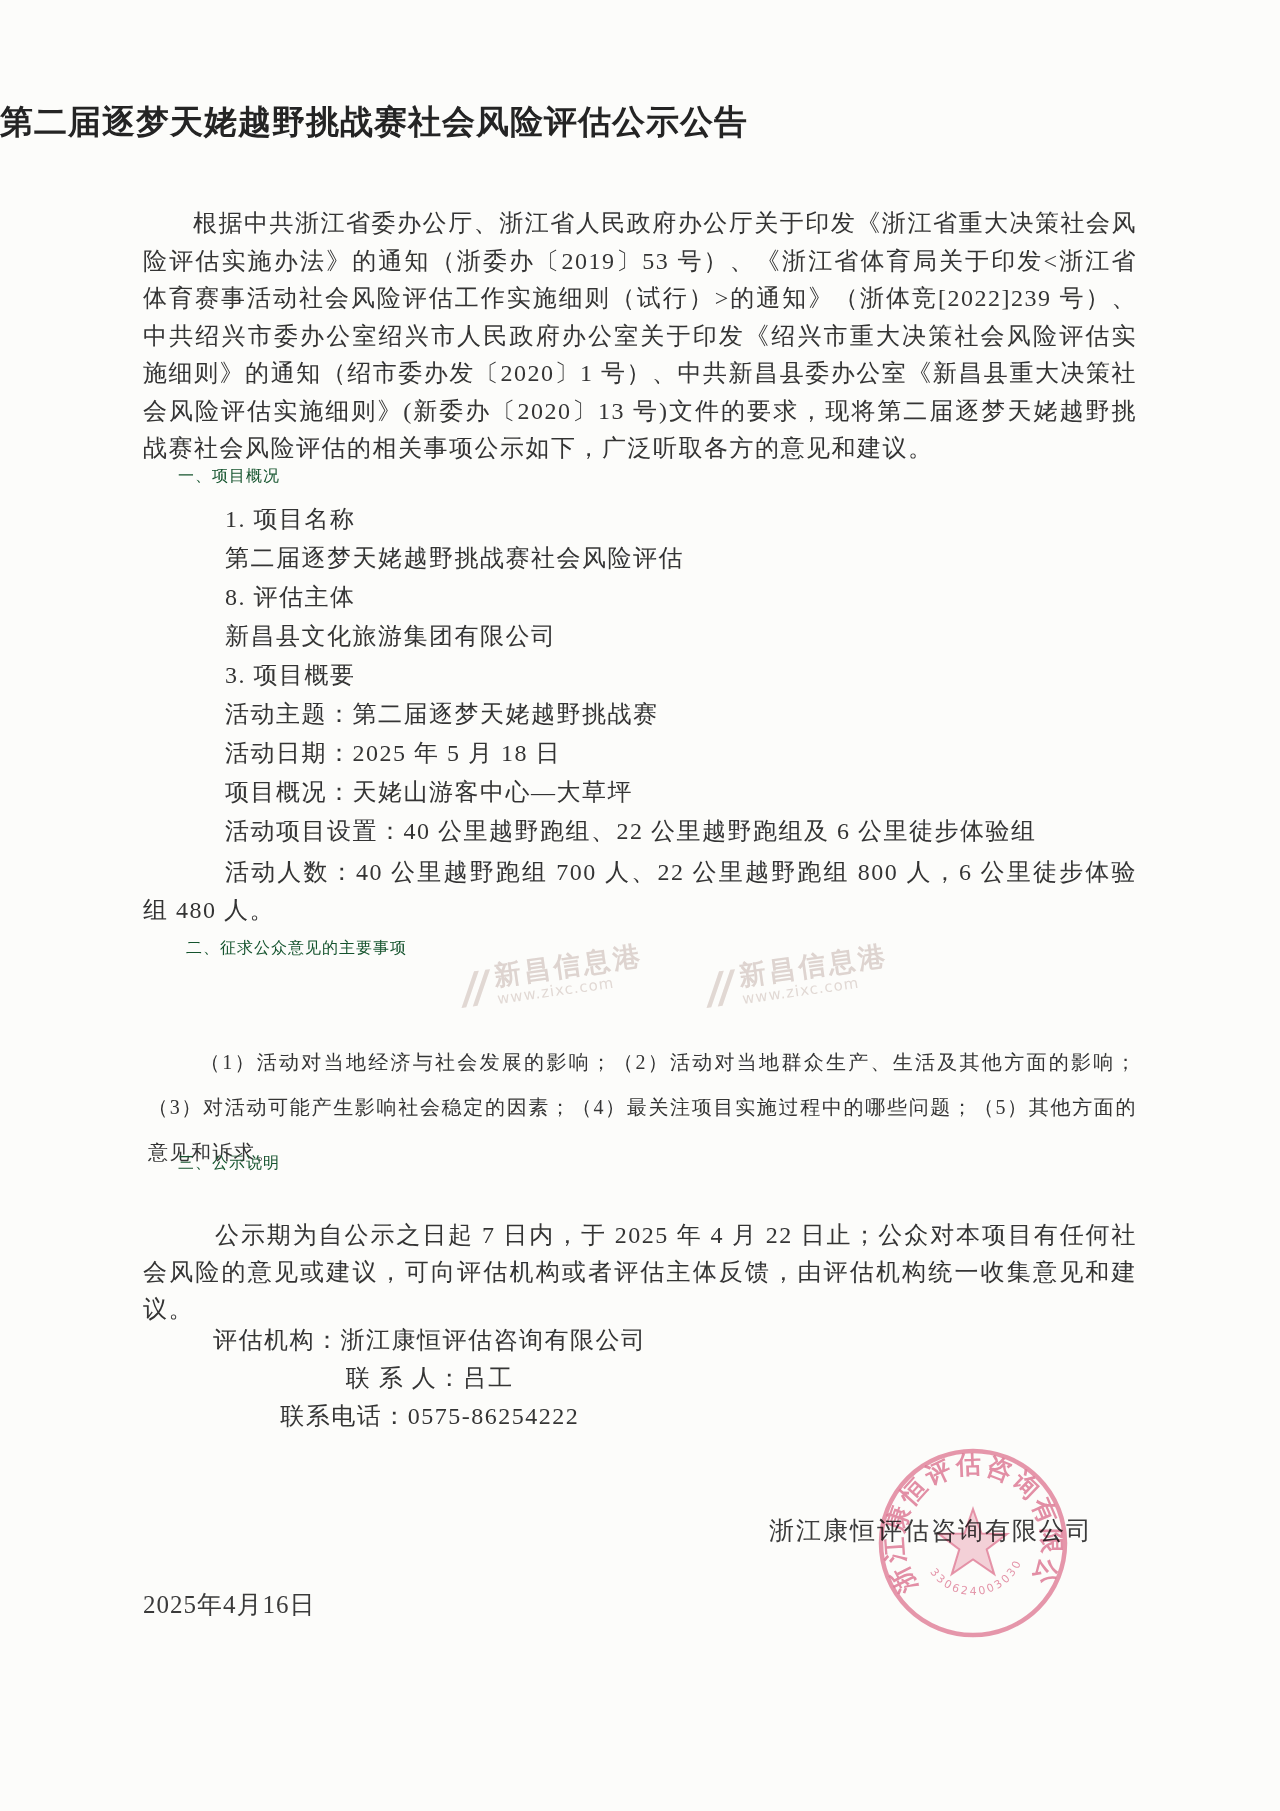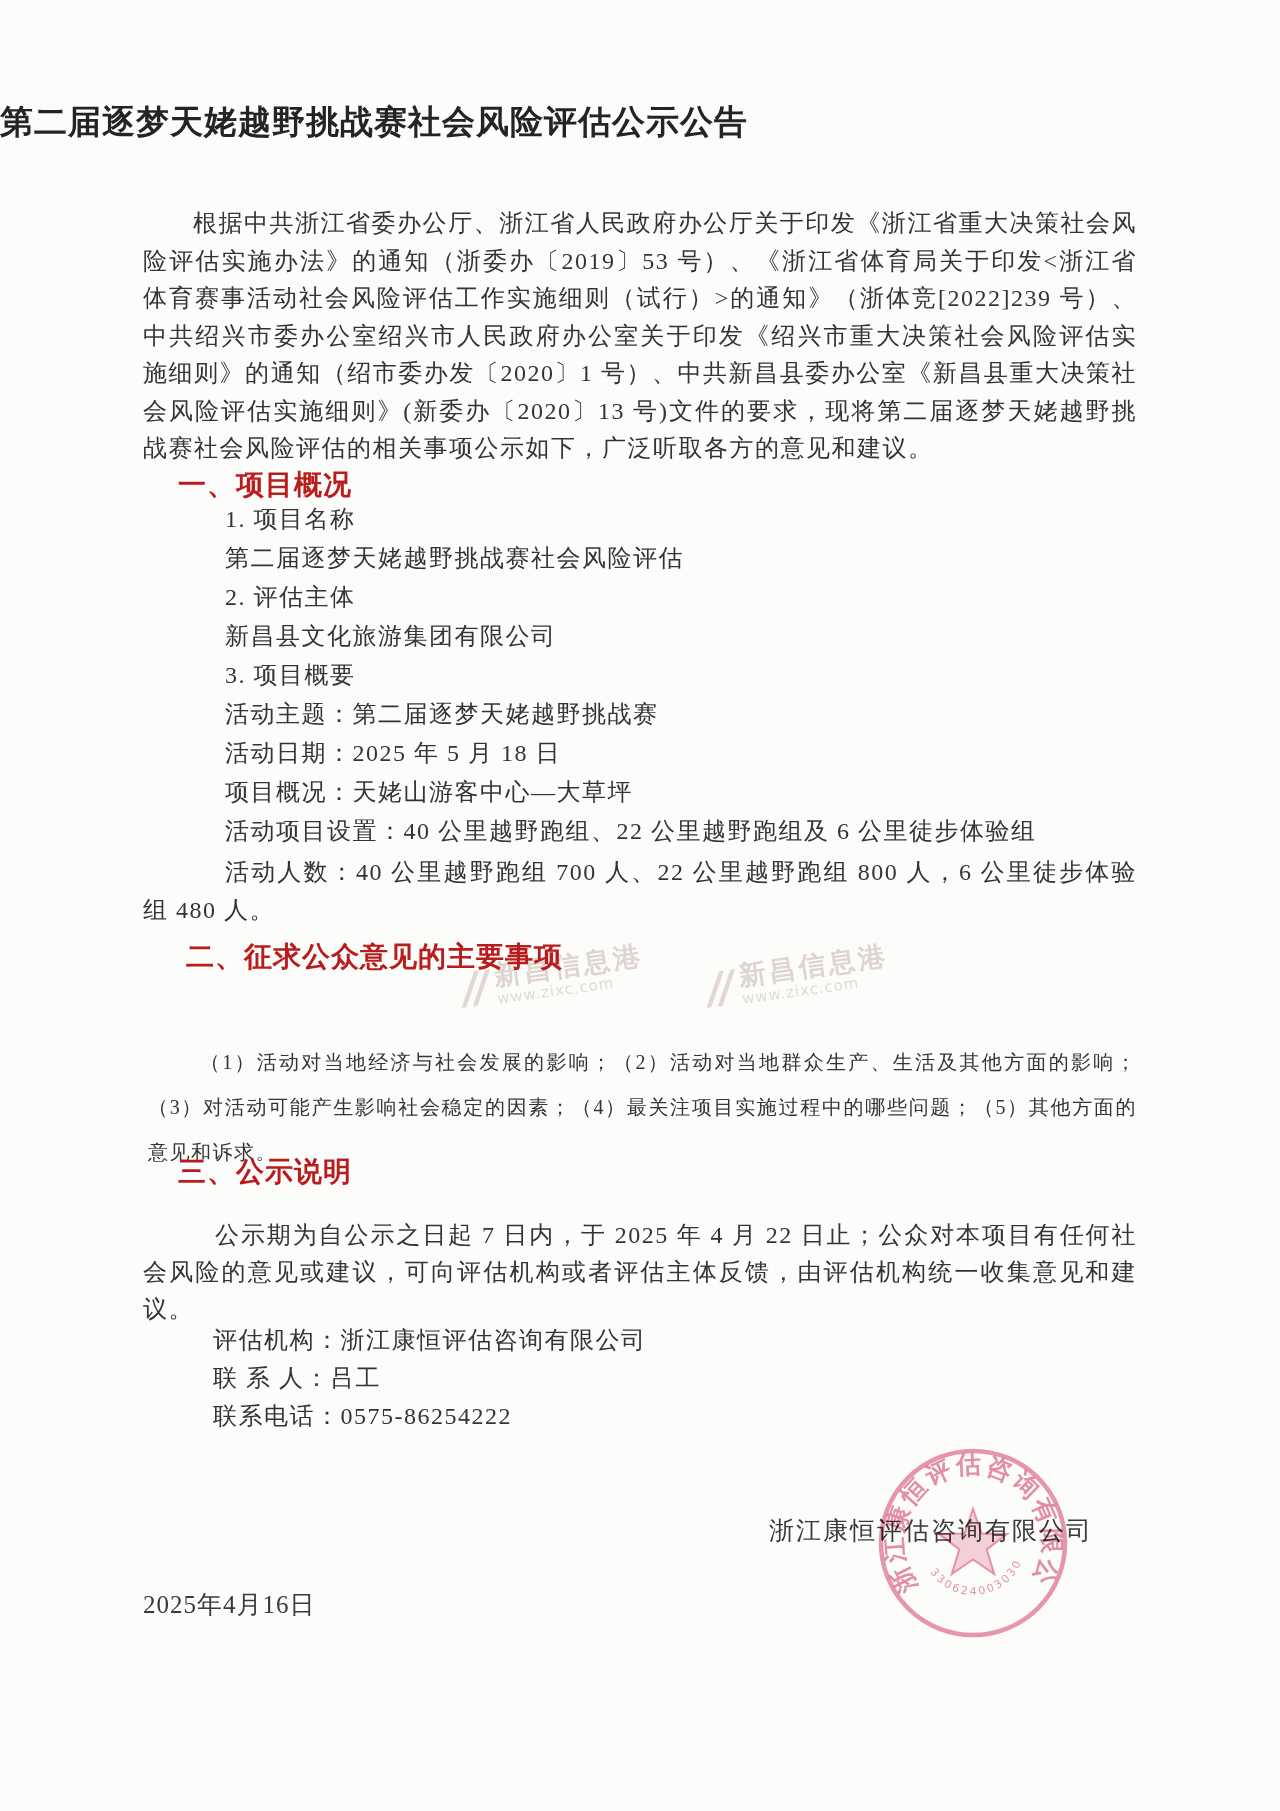--- a/index.html
+++ b/index.html
@@ -13,21 +13,21 @@
     left:0;top:100px;width:1280px;
     font-size:33px;font-weight:bold;color:#242424;letter-spacing:1px;
     font-family:"Liberation Serif","DejaVu Serif",serif;
   }
   .intro{
     left:143px;top:197px;width:994px;
     font-size:24px;line-height:37.5px;letter-spacing:1.5px;
     text-align:justify;text-indent:50px;margin-top:8px;
   }
   .sec-heading{
-    font-size:28px;font-weight:bold;color:#b91c1c;letter-spacing:1px;
+    font-size:16px;font-weight:normal;color:#14532d;letter-spacing:1px;
     font-family:"DejaVu Sans","Liberation Sans",sans-serif;
   }
   .h1{left:178px;top:466px;}
   .h2{left:180px;top:938px;margin-left:6px;}
   .h3{left:178px;top:1153px;}
   .items{left:225px;top:500px;font-size:24px;line-height:39px;letter-spacing:1.5px;}
   .items div{height:39px;white-space:nowrap;}
   .people{
     left:143px;top:853px;width:994px;
     font-size:24px;line-height:38px;letter-spacing:1.5px;
@@ -37,21 +37,21 @@
     left:148px;top:1040px;width:989px;
     font-size:20px;line-height:45px;letter-spacing:1.5px;
     text-align:justify;text-indent:52px;font-family:Liberation Serif, serif;
   }
   .para3{
     left:143px;top:1217px;width:994px;
     font-size:24px;line-height:37px;letter-spacing:1.5px;
     text-align:justify;text-indent:72px;
   }
   .contacts{left:213px;top:1321px;font-size:24px;line-height:38px;letter-spacing:1.5px;}
-  .contacts div{height:38px;white-space:nowrap;}
+  .contacts div{height:38px;white-space:nowrap;text-align:center;}
   .sign-company{
     left:143px;top:1514px;width:950px;text-align:right;
     font-size:25px;letter-spacing:2px;color:#3a3a3a;
   }
   .sign-date{
     left:143px;top:1588px;width:890px;text-align:left;
     font-size:25px;letter-spacing:1px;color:#3a3a3a;
   }
   
   .wm{
@@ -88,21 +88,21 @@
 </div>
 
 <div class="abs doc-title">第二届逐梦天姥越野挑战赛社会风险评估公示公告</div>
 
 <div class="abs intro">根据中共浙江省委办公厅、浙江省人民政府办公厅关于印发《浙江省重大决策社会风险评估实施办法》的通知（浙委办〔2019〕53 号）、《浙江省体育局关于印发&lt;浙江省体育赛事活动社会风险评估工作实施细则（试行）&gt;的通知》（浙体竞[2022]239 号）、中共绍兴市委办公室绍兴市人民政府办公室关于印发《绍兴市重大决策社会风险评估实施细则》的通知（绍市委办发〔2020〕1 号）、中共新昌县委办公室《新昌县重大决策社会风险评估实施细则》(新委办〔2020〕13 号)文件的要求，现将第二届逐梦天姥越野挑战赛社会风险评估的相关事项公示如下，广泛听取各方的意见和建议。</div>
 
 <div class="abs sec-heading h1">一、项目概况</div>
 <div class="abs items">
   <div>1. 项目名称</div>
   <div>第二届逐梦天姥越野挑战赛社会风险评估</div>
-  <div>2. 评估主体</div>
+  <div>8. 评估主体</div>
   <div>新昌县文化旅游集团有限公司</div>
   <div>3. 项目概要</div>
   <div>活动主题：第二届逐梦天姥越野挑战赛</div>
   <div>活动日期：2025 年 5 月 18 日</div>
   <div>项目概况：天姥山游客中心—大草坪</div>
   <div>活动项目设置：40 公里越野跑组、22 公里越野跑组及 6 公里徒步体验组</div>
 </div>
 <div class="abs people">活动人数：40 公里越野跑组 700 人、22 公里越野跑组 800 人，6 公里徒步体验组 480 人。</div>
 
 <div class="abs sec-heading h2">二、征求公众意见的主要事项</div>

